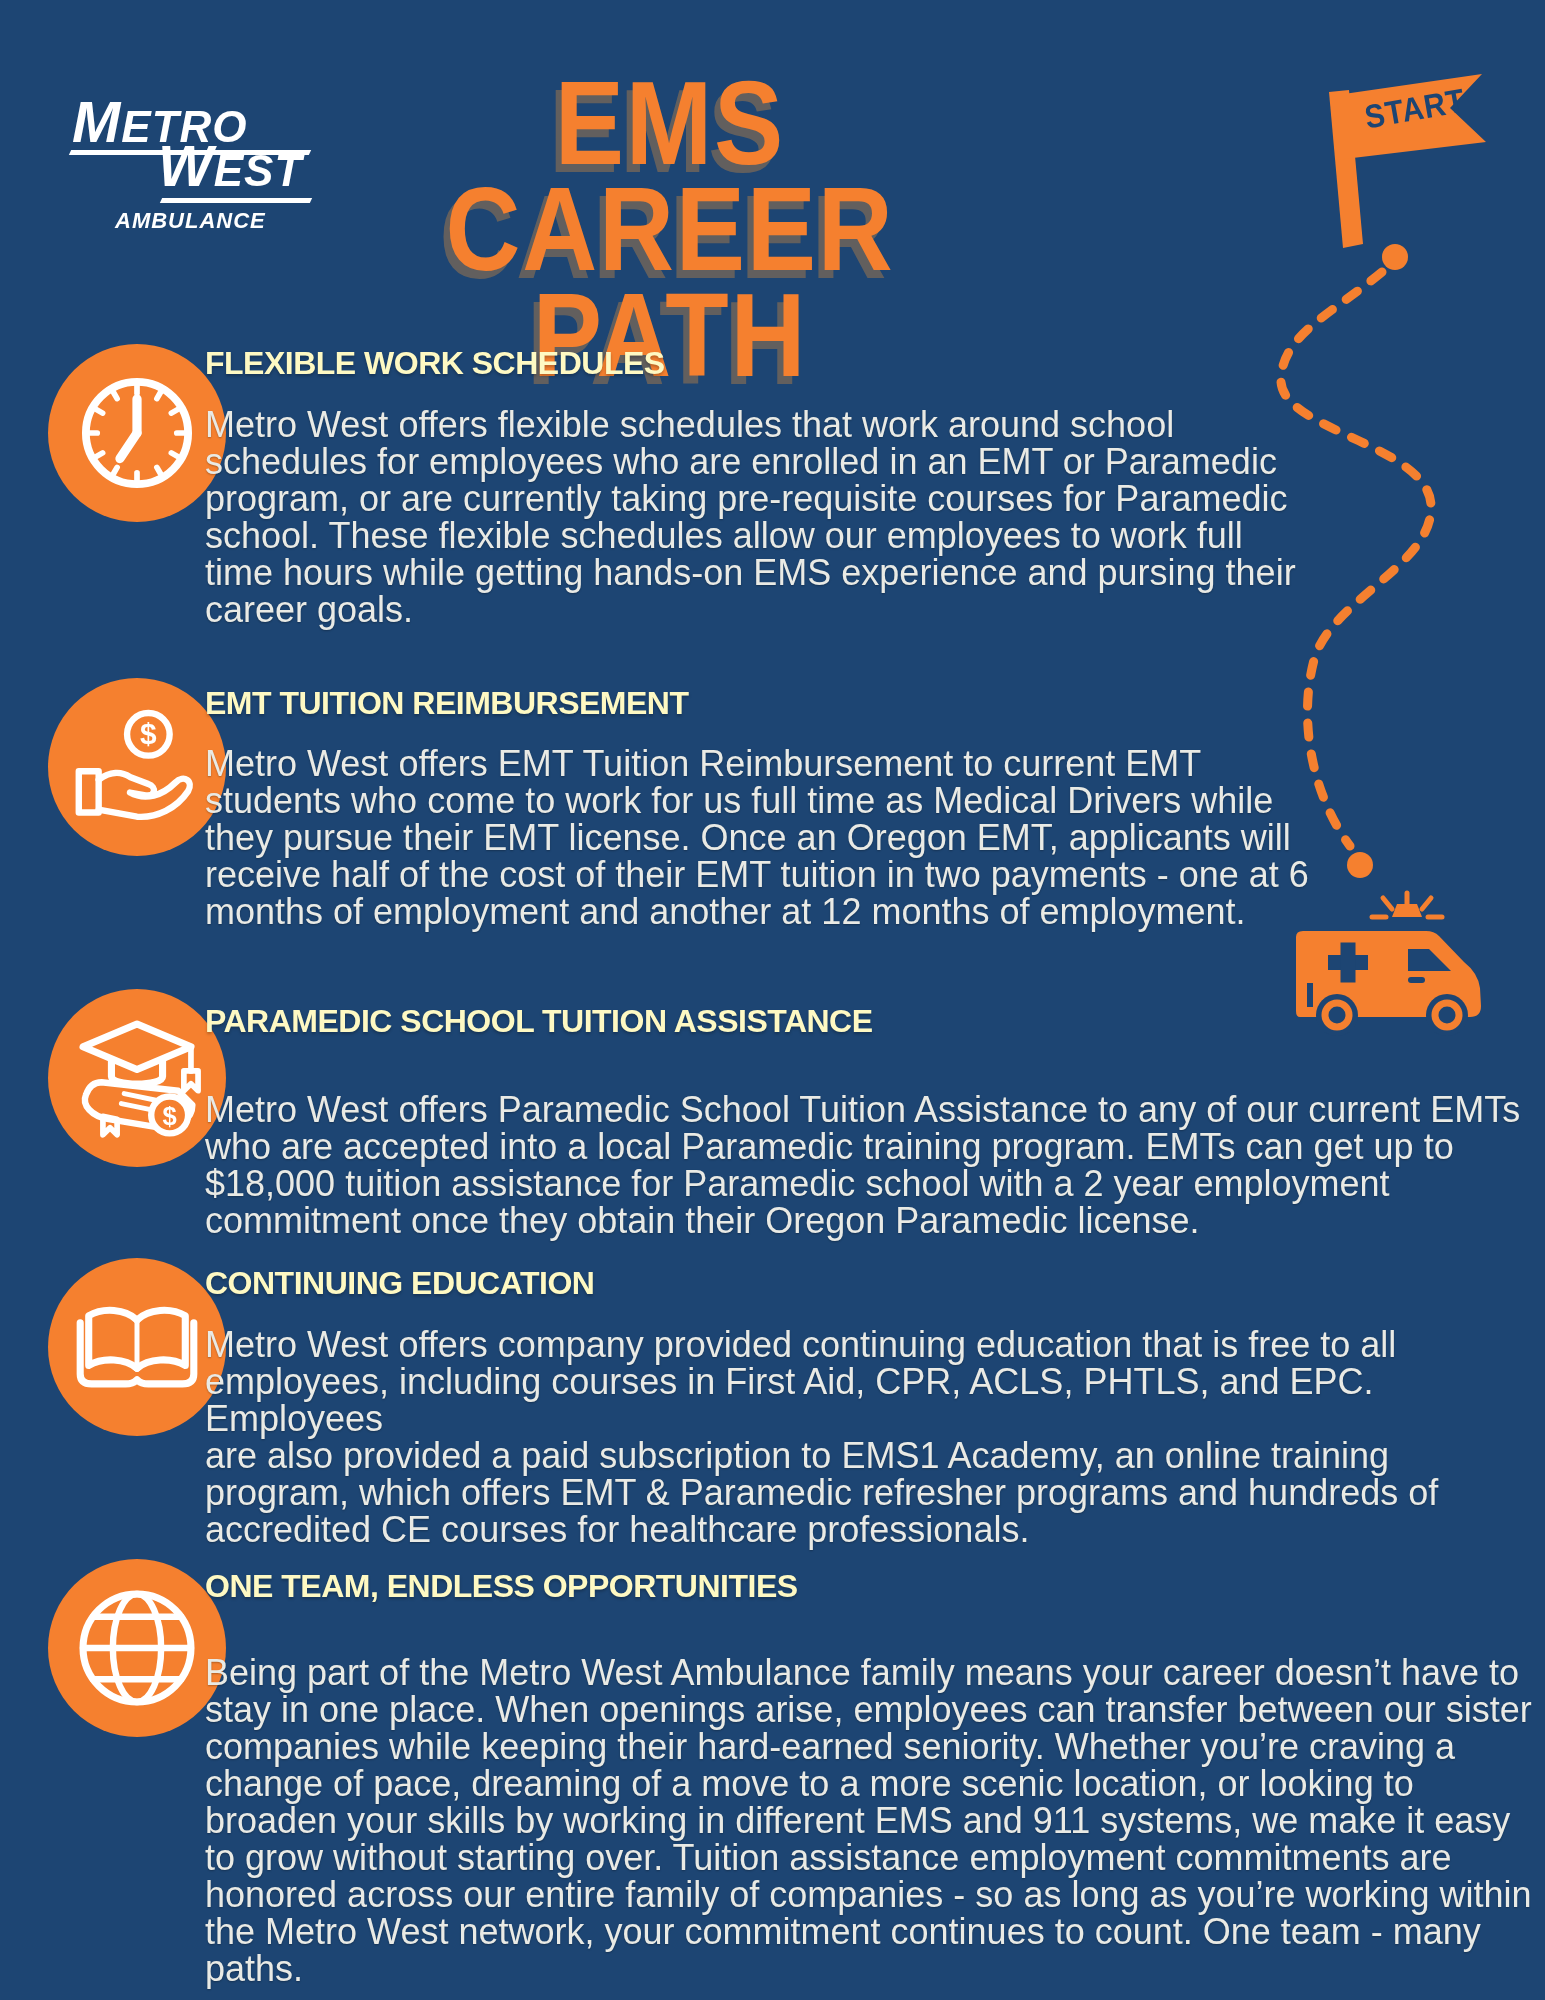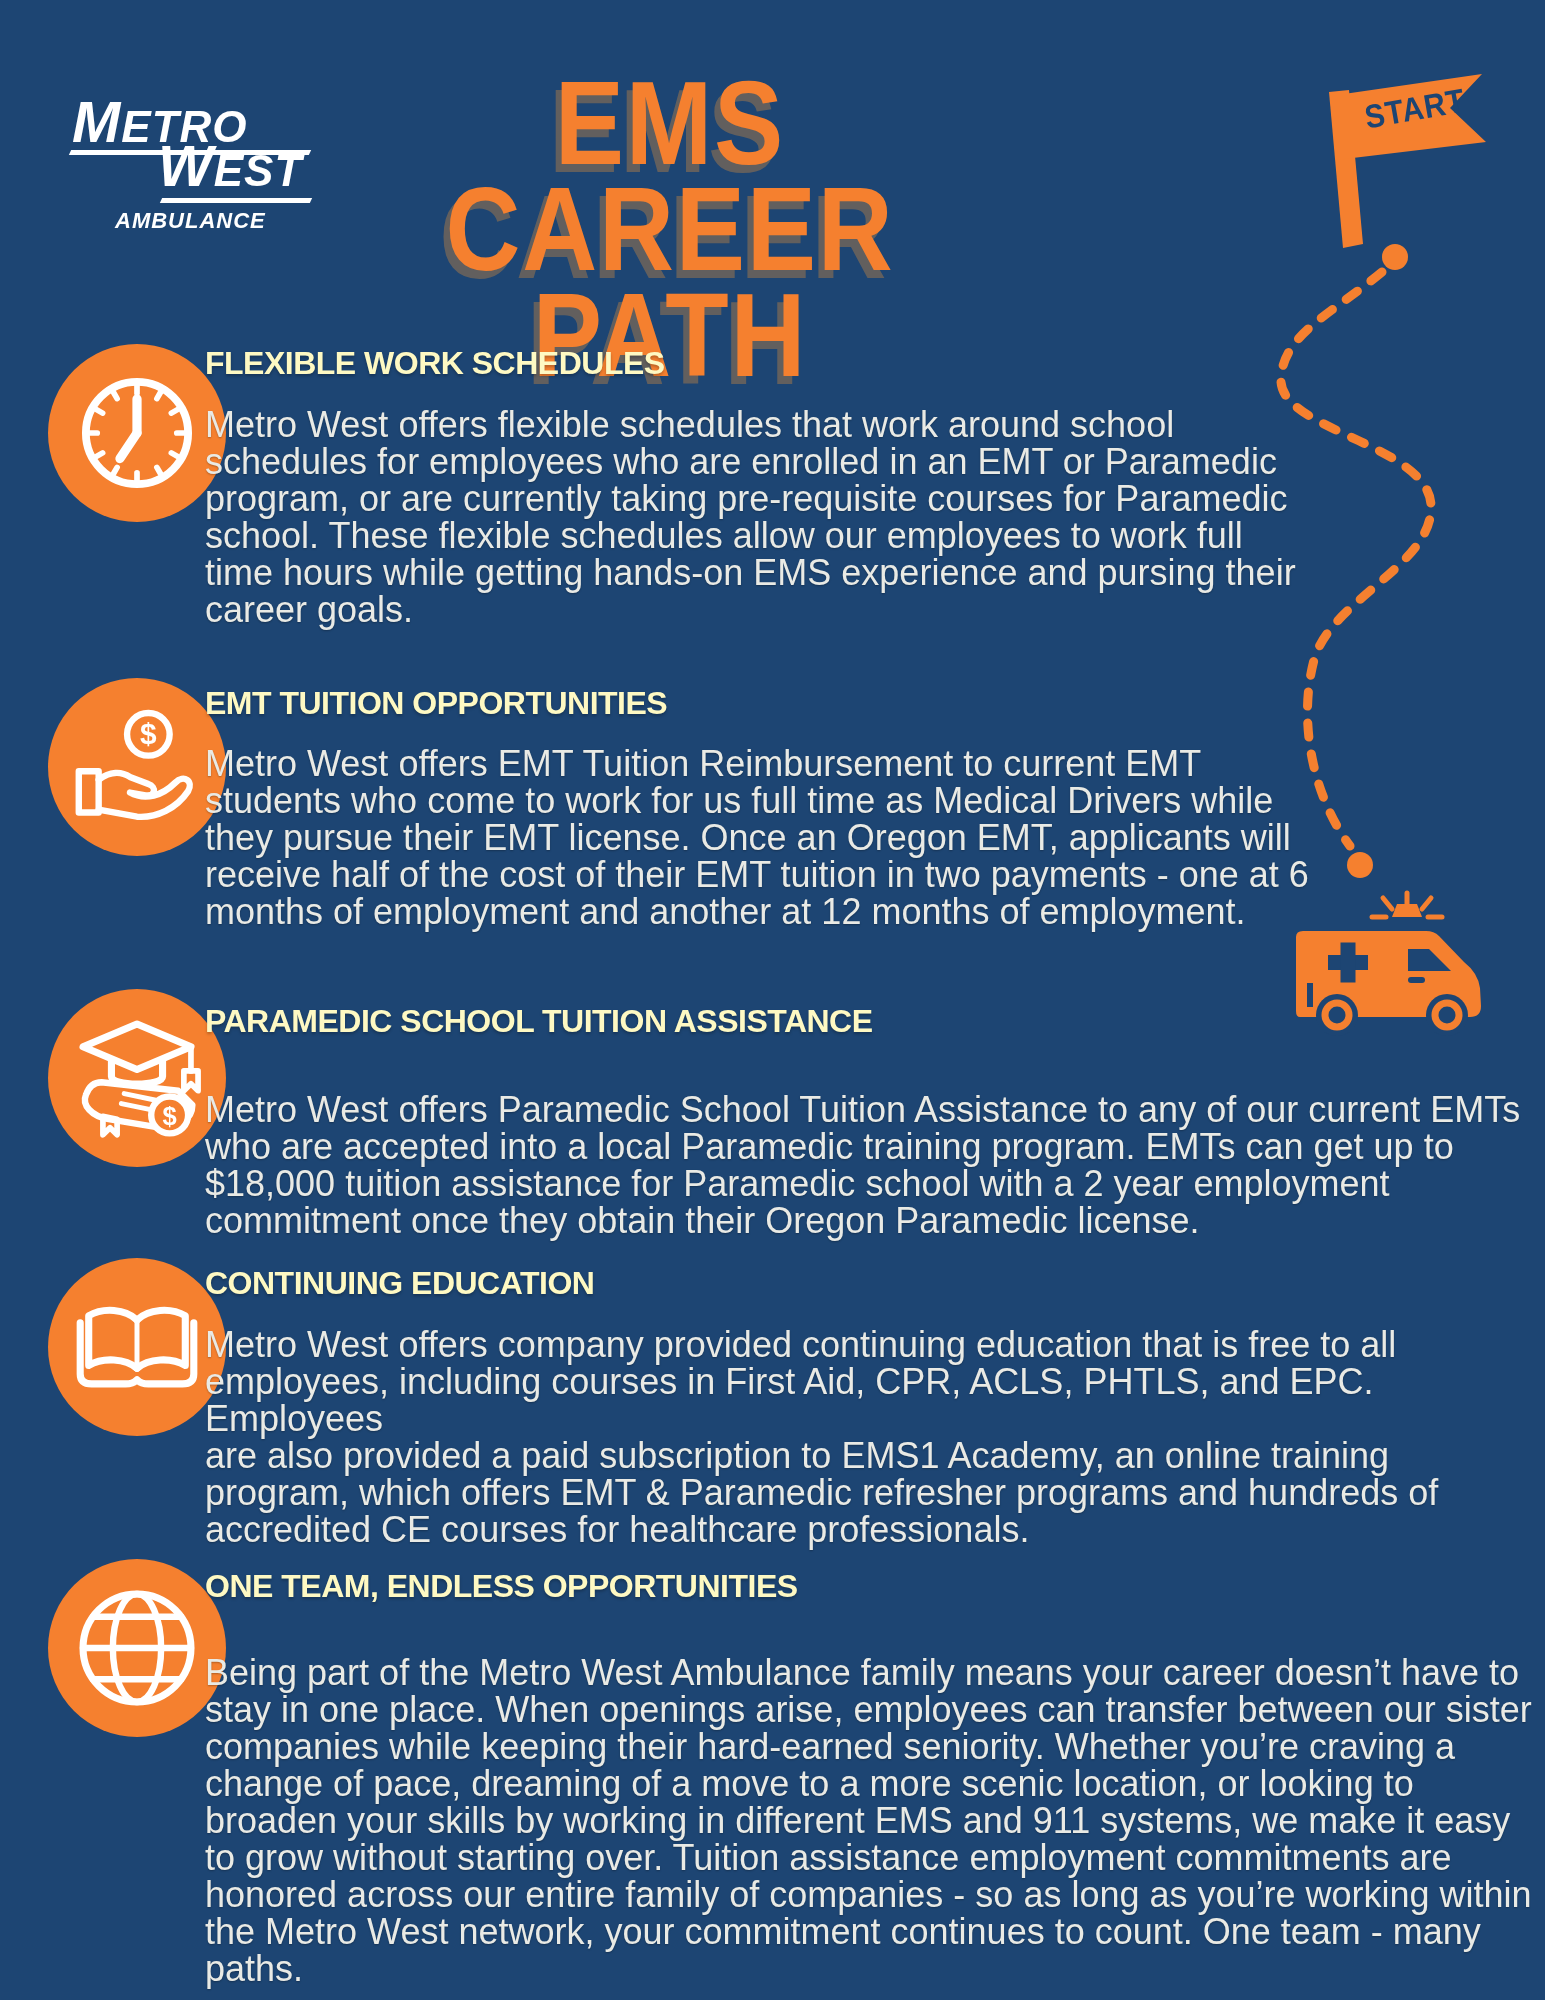--- a/index.html
+++ b/index.html
@@ -133,21 +133,21 @@
 career goals.</p>
 
   <div class="badge b2">
     <svg viewBox="0 0 100 100">
       <circle class="ic" cx="58" cy="27" r="15" stroke-width="4.5"></circle>
       <text x="58" y="34" font-size="21" font-weight="bold" fill="#fff" text-anchor="middle" font-family="Liberation Sans, sans-serif">$</text>
       <rect class="ic" x="9" y="53" width="14" height="29" stroke-width="4.5"></rect>
       <path class="ic" stroke-width="4.5" d="M23 59 C31 53 39 53 45 57 L58 62 C64 64 63 71 56 70 L45 68 C56 74 68 70 77 61 C83 55 90 60 86 67 C78 79 64 86 50 85 L23 80"></path>
     </svg>
   </div>
-  <h2 class="sec-h h2x">EMT TUITION OPPORTUNITIES</h2>
+  <h2 class="sec-h h2x">EMT TUITION REIMBURSEMENT</h2>
   <p class="sec-b p2">Metro West offers EMT Tuition Reimbursement to current EMT
 students who come to work for us full time as Medical Drivers while
 they pursue their EMT license. Once an Oregon EMT, applicants will
 receive half of the cost of their EMT tuition in two payments - one at 6
 months of employment and another at 12 months of employment.</p>
 
   <div class="badge b3">
     <svg viewBox="0 0 100 100">
       <polygon class="ic" points="50,12 88,28 50,44 12,28" stroke-width="5"></polygon>
       <path class="ic" d="M32 37 L32 49 C32 56 68 56 68 49 L68 37" stroke-width="5"></path>

